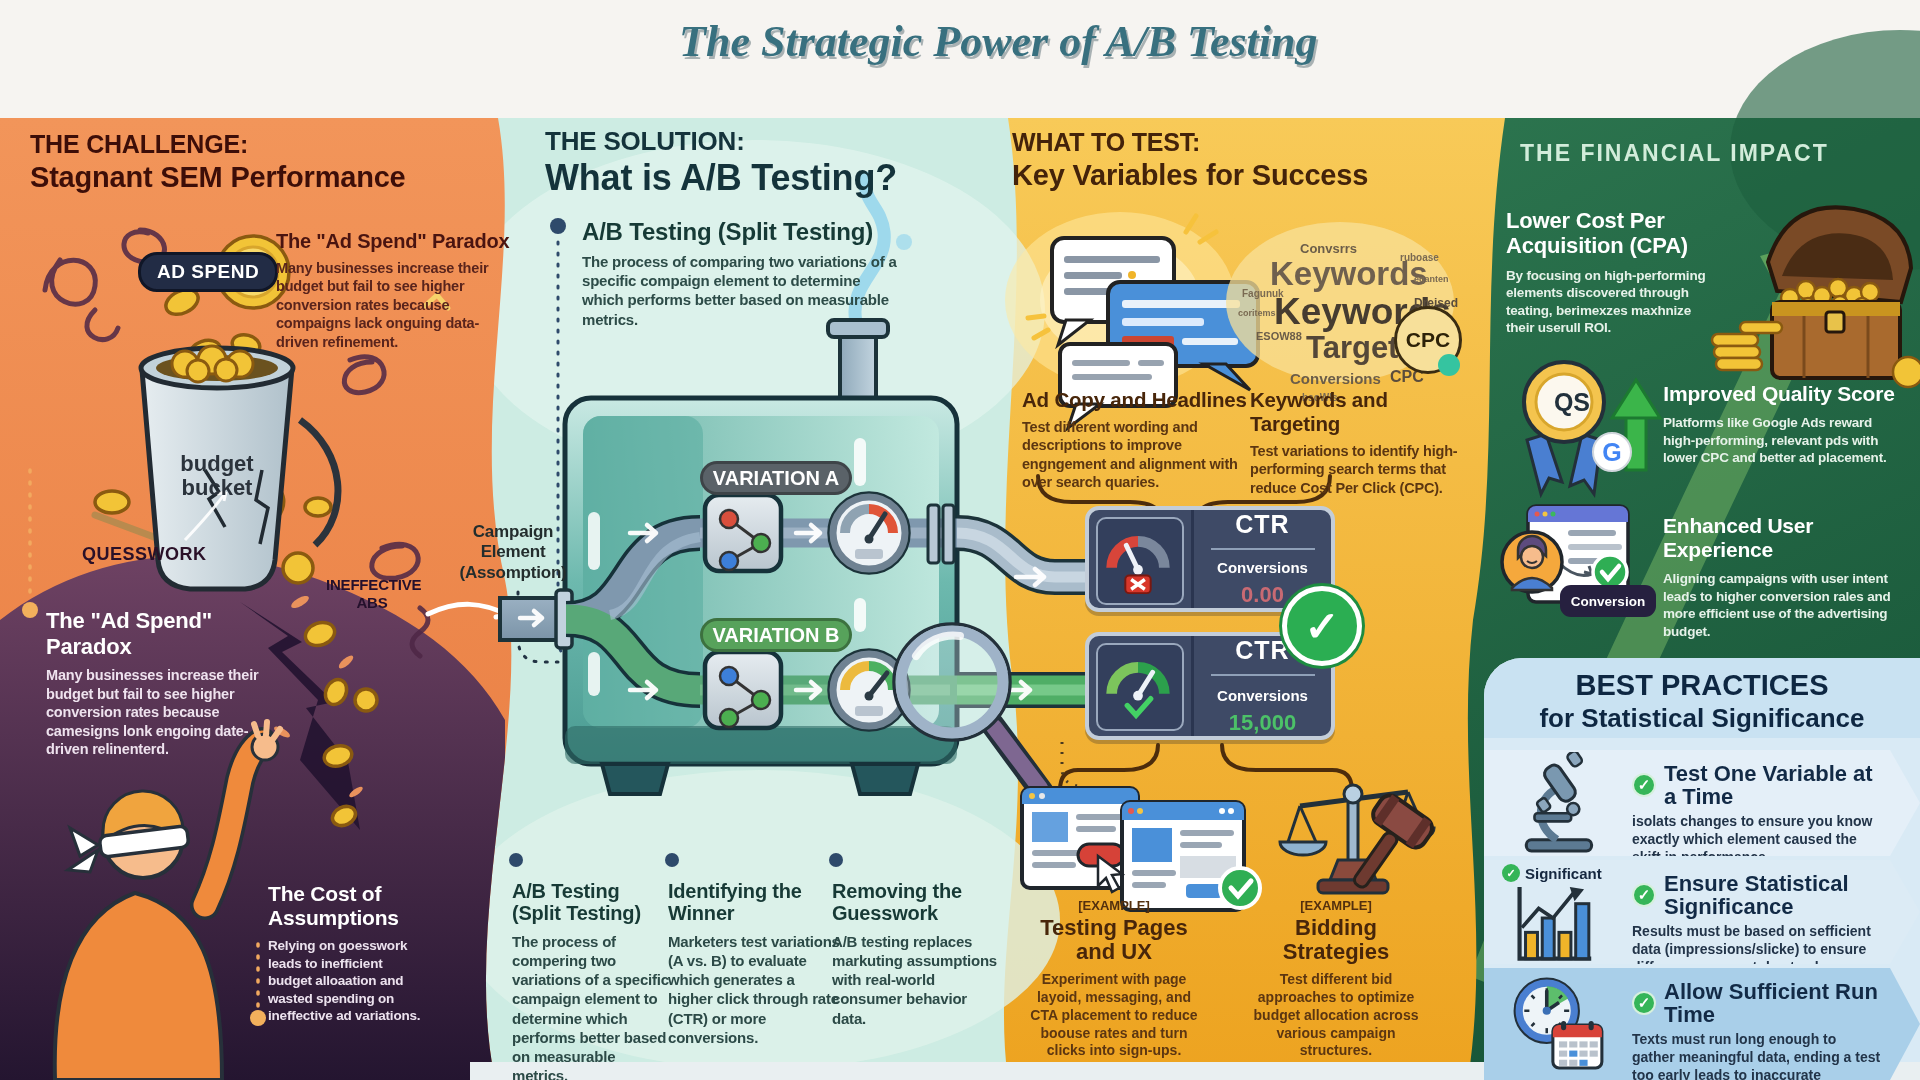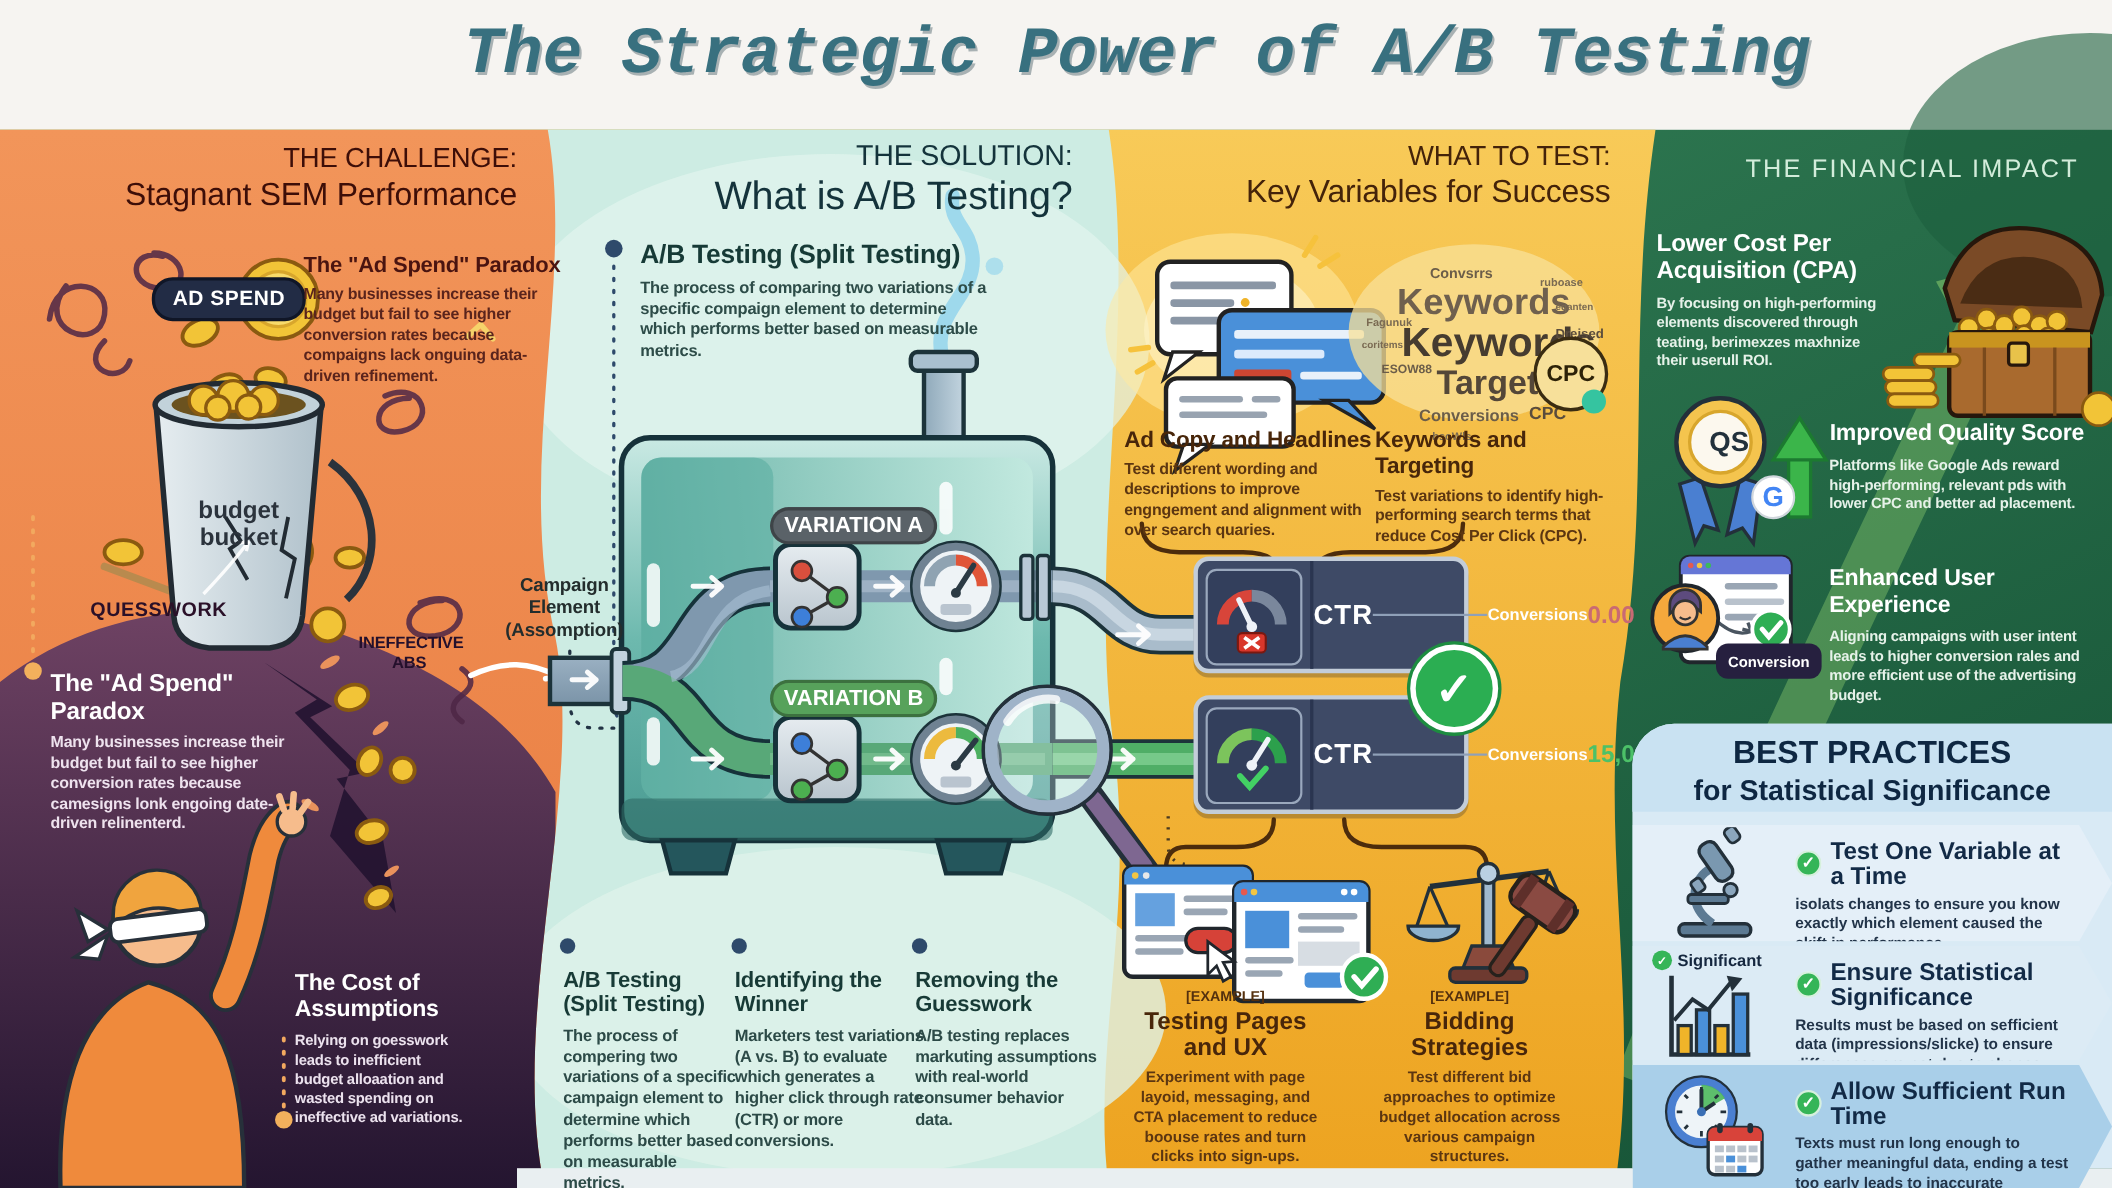--- a/index.html
+++ b/index.html
@@ -4,25 +4,25 @@
 <style>
   html,body{margin:0;padding:0;width:1920px;height:1080px;overflow:hidden;background:#f6f4f1;
             font-family:"Liberation Sans",sans-serif;}
   #root{position:relative;width:1920px;height:1080px;}
   #bg{position:absolute;left:0;top:0;width:1920px;height:1080px;}
   .abs{position:absolute;}
   .b{font-weight:700;letter-spacing:-0.2px;}
 
   
   #title{position:absolute;left:50%;top:16px;transform:translateX(-44%);white-space:nowrap;
-         font-family:Liberation Mono, monospace;font-style:italic;font-weight:bold;font-size:60px;
+         font-family:Liberation Serif, serif;font-style:italic;font-weight:bold;font-size:44px;
          color:#38707f;text-shadow:2px 3px 0 rgba(23,52,62,.35);}
 
   
-  .hdr{position:absolute;text-align:right;font-weight:400;line-height:1.18;letter-spacing:-0.2px;}
+  .hdr{position:absolute;text-align:left;font-weight:700;line-height:1.18;letter-spacing:-0.2px;}
   #hdr1{left:30px;top:130px;width:440px;color:#3d0e08;}
   #hdr1 .l1{font-size:25px;} #hdr1 .l2{font-size:29px;}
   #hdr2{left:545px;top:126px;width:430px;color:#14333b;}
   #hdr2 .l1{font-size:26px;} #hdr2 .l2{font-size:36px;}
   #hdr3{left:1012px;top:128px;width:452px;color:#44230a;}
   #hdr3 .l1{font-size:25px;} #hdr3 .l2{font-size:29px;}
   #hdr4{left:1520px;top:140px;width:370px;color:#d2ecda;font-size:23px;letter-spacing:2px;}
 
   
   #adspend{left:138px;top:252px;background:#222c45;border:3px solid #101627;border-radius:19px;
@@ -58,21 +58,21 @@
   #col2{left:668px;top:880px;width:172px;}
   #col3{left:832px;top:880px;width:168px;}
 
   
   .res-panel{position:absolute;width:250px;display:flex;background:#3e4a66;border:4px solid #c3cdd9;
              border-radius:14px;box-sizing:border-box;box-shadow:0 4px 0 rgba(20,25,40,.25);}
   #res-a{left:1085px;top:506px;height:106px;}
   #res-b{left:1085px;top:632px;height:108px;}
   .res-gauge{margin:7px;width:84px;height:84px;background:#333f5c;border:2px solid #9aa8bd;
              border-radius:10px;flex:none;}
-  .res-info{flex:1;display:flex;align-items:center;justify-content:flex-start;
+  .res-info{flex:1;display:flex;flex-direction:column;align-items:center;justify-content:space-between;
             color:#fff;border-left:3px solid #2a3550;}
   .res-metric{font-size:25px;font-weight:700;letter-spacing:1px;}
   .res-divider{width:104px;height:2px;background:#8fa0b8;margin:3px 0 4px;}
   .res-label{font-size:15px;font-weight:700;}
   .res-value{font-size:22px;font-weight:700;}
   .bad{color:#c96a73;} .good{color:#4cc168;}
   #big-check{left:1282px;top:586px;width:70px;height:70px;border-radius:50%;background:#2bae52;
              border:5px solid #fff;box-shadow:0 0 0 3px #1d8c40;color:#fff;font-size:42px;font-weight:900;
              display:flex;align-items:center;justify-content:center;}
 

